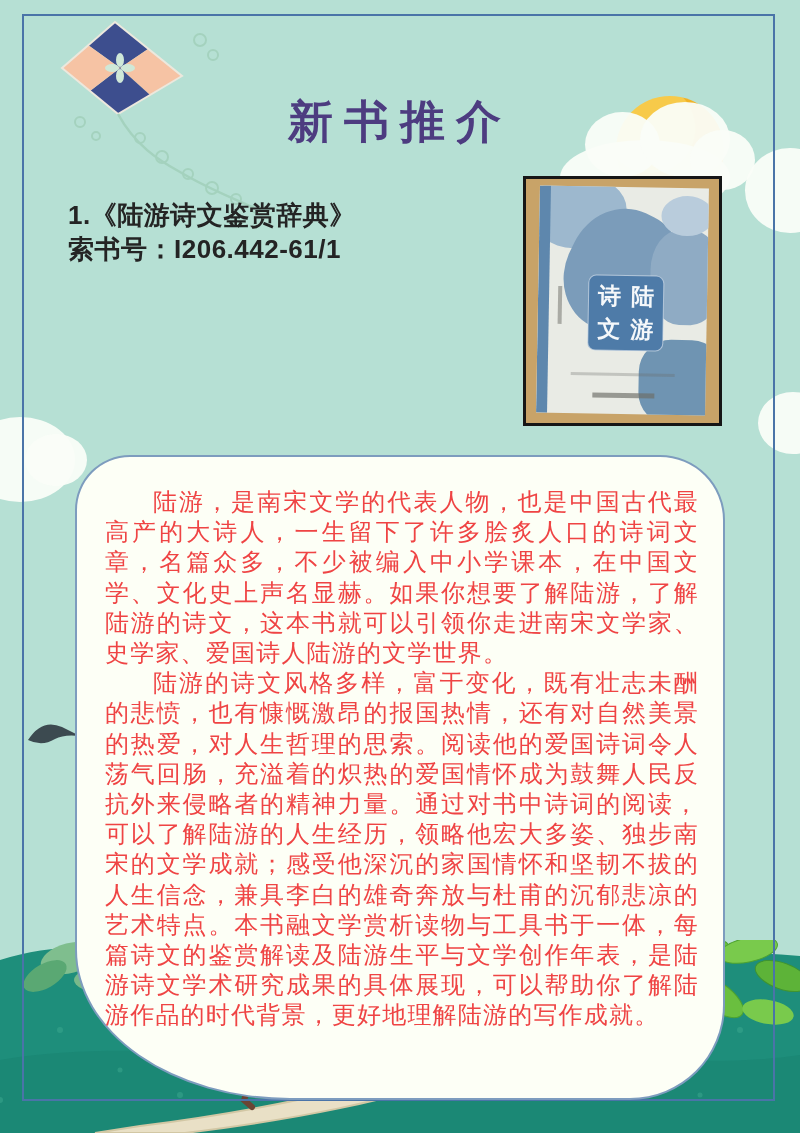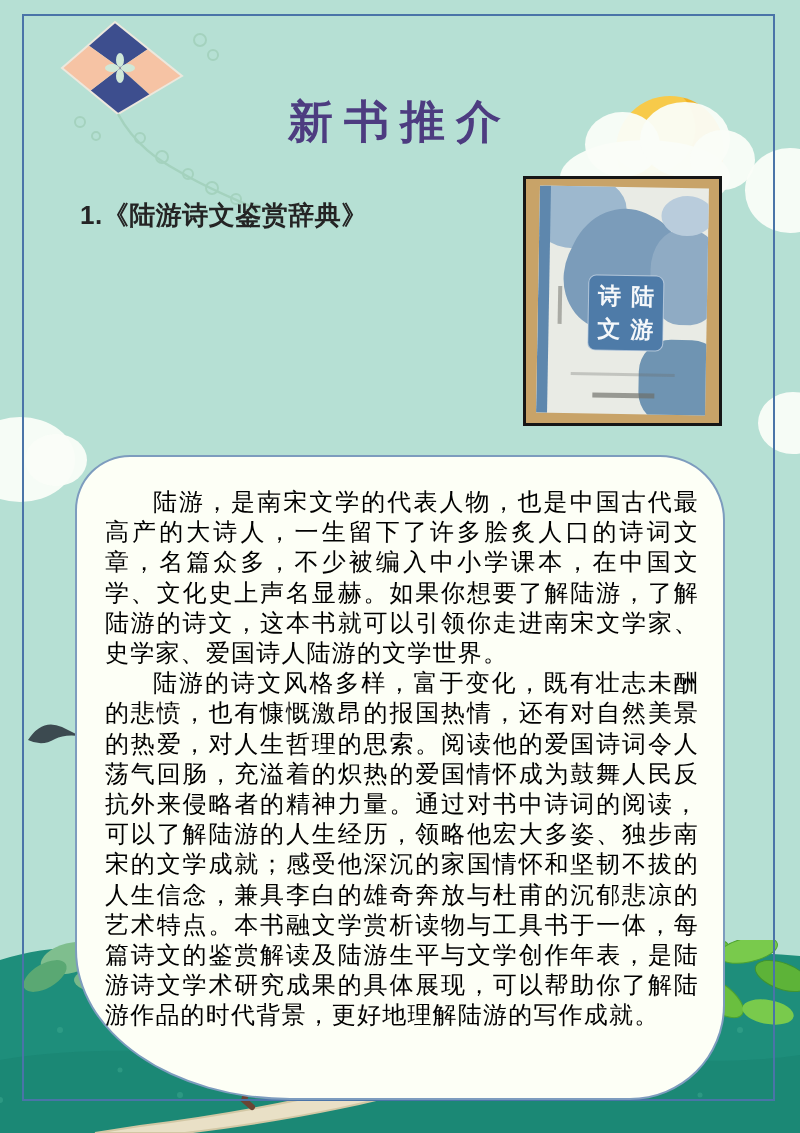--- a/index.html
+++ b/index.html
@@ -21,21 +21,21 @@
   .sun { left:616px; top:96px; width:108px; height:108px; border-radius:50%;
          background:radial-gradient(circle at 32% 30%, #f7ca4a 0 42%, #f1b226 43% 100%);
          z-index:1; }
 
   
   .title { left:0; top:92px; width:800px; text-align:center;
            font-size:45px; font-weight:700; letter-spacing:11px;
            color:#4d3c80; z-index:10; }
 
   
-  .info { left:80px; top:199px; width:432px; z-index:10;
+  .info { left:68px; top:199px; width:432px; z-index:10;
           font-family:"Liberation Sans","DejaVu Sans",sans-serif;
           font-weight:700; font-size:26px; line-height:33.5px;
           letter-spacing:.5px; color:#242424; }
 
   
   .photo { left:523px; top:176px; width:199px; height:250px;
            background:#c8a368; border:3px solid #161616; z-index:10; }
   .bookcov { position:absolute; left:12px; top:8px; width:169px; height:227px;
              background:#e9ebe5; transform:rotate(1deg); overflow:hidden; }
   .bookcov .blob { position:absolute; }
@@ -44,21 +44,21 @@
             display:grid; grid-template-columns:1fr 1fr; align-items:center; justify-items:center;
             color:#f5f8fa; font-size:23px; font-weight:700; padding:4px; }
   .tinymark { position:absolute; background:#6b6b66; }
 
   
   .textbox { left:75px; top:455px; width:650px; height:645px;
              background:#fdfff6; border:2px solid #7d9cbe;
              border-radius:55px 65px 95px 215px / 55px 65px 95px 150px;
              padding:30px 24px 0 28px; z-index:6; }
   .textbox p { text-indent:2em; font-size:24px; line-height:30.2px;
-               letter-spacing:1.2px; text-align:justify; color:#000000; }
+               letter-spacing:1.2px; text-align:justify; color:#ef4444; }
 
   svg { position:absolute; }
   .kite-svg { left:40px; top:10px; z-index:2; }
   .bird-svg { left:26px; top:710px; z-index:2; }
   .hills-svg { left:0; top:940px; z-index:3; }
 </style>
 </head>
 <body>
 
 <div class="cloud" style="left:545px;top:100px;width:210px;height:120px;">
@@ -108,20 +108,21 @@
 </svg>
 
 <svg class="bird-svg" width="60" height="52" viewBox="0 0 60 52">
   <path d="M2,30 Q16,8 36,17 L54,26 Q38,24 29,29 Q16,37 2,30 Z" fill="#3c4a50"></path>
 </svg>
 
 <div class="layer title">新书推介</div>
 
 <div class="layer info">
   <div>1.《陆游诗文鉴赏辞典》</div>
+  <div>索书号：I206.442-61/1</div>
 </div>
 
 <div class="layer photo">
   <div class="bookcov">
     <div class="blob" style="left:-8px;top:-10px;width:95px;height:72px;background:#9db8ce;border-radius:45%;"></div>
     <div class="blob" style="left:28px;top:22px;width:112px;height:125px;background:#7b9cba;border-radius:46%;transform:rotate(25deg);"></div>
     <div class="blob" style="left:112px;top:42px;width:70px;height:95px;background:#8fabc4;border-radius:42%;"></div>
     <div class="blob" style="left:102px;top:152px;width:85px;height:85px;background:#6f94b2;border-radius:38%;"></div>
     <div class="blob" style="left:122px;top:8px;width:52px;height:40px;background:#b9ccdc;border-radius:50%;"></div>
     <div class="blob" style="left:0;top:0;width:11px;height:100%;background:#5e87ad;"></div>

